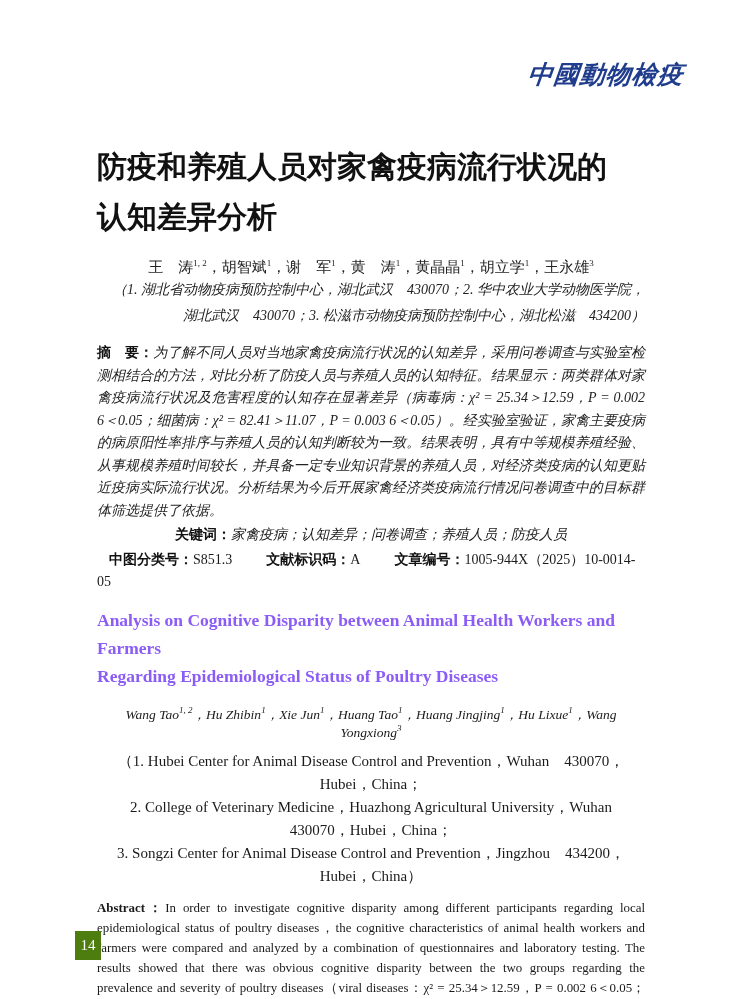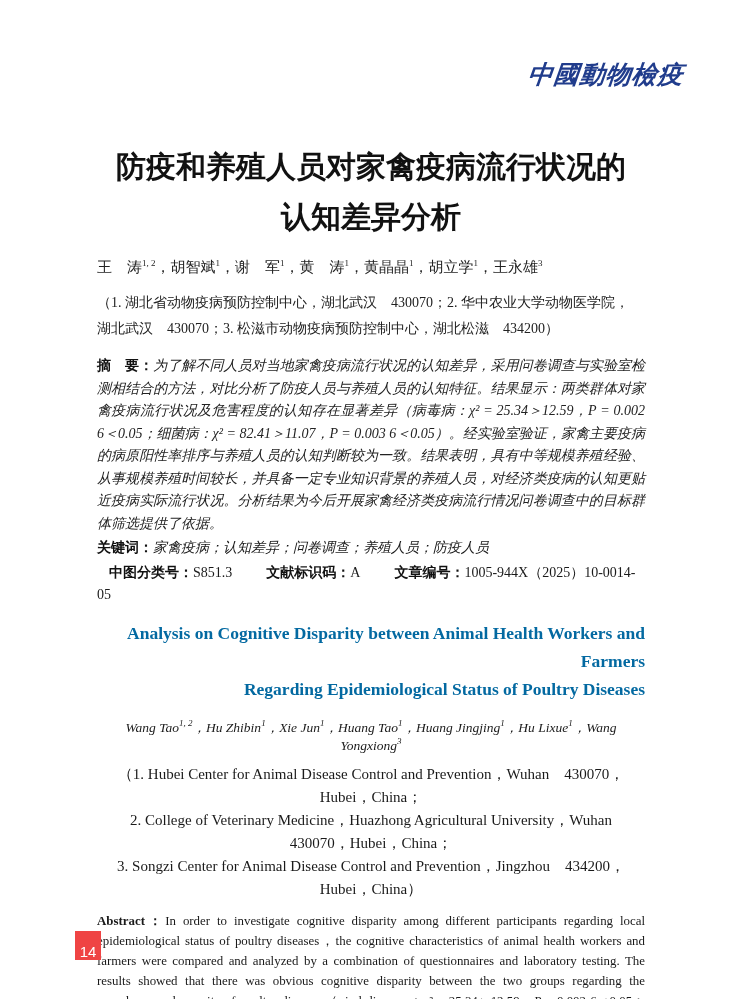--- a/index.html
+++ b/index.html
@@ -6,21 +6,21 @@
   html,body { background:#888; }
   .page {
     position:relative;
     width:742px; height:999px;
     margin:0 auto;
     background:#ffffff;
     font-family:"Liberation Serif","DejaVu Serif",serif;
     color:#1a1a1a;
     overflow:hidden;
   }
-  .kai  { font-style:italic; }
+  .kai  { font-style:italic;text-align:center; }
 
   
   .category-badge {
     position:absolute; left:78px; top:52px;
     width:130px; height:43px;
     background:#2E7F98; color:#ffffff;
     font-family:"DejaVu Sans","Liberation Sans",sans-serif;
     font-weight:bold; font-size:20px;
     letter-spacing:11px; text-indent:11px;
     display:flex; align-items:center; justify-content:center;
@@ -34,62 +34,62 @@
     transform:skewX(-6deg);
   }
 
   
   .content {
     position:absolute; left:97px; top:142px; width:548px;
   }
   .cn-title {
     font-family:"DejaVu Sans","Liberation Sans",sans-serif;
     font-weight:bold; font-size:30px; line-height:50px;
-    text-align:center; color:#111;
+    color:#111;
   }
   .cn-authors {
-    margin-top:16px; 
+    margin-top:16px; text-align:center;
     font-size:15px; color:#222;
   }
   .cn-authors sup, .en-authors sup { font-size:9px; }
   .cn-affiliation {
-    margin-top:13px; text-align:left;
-    font-size:14px; line-height:26px; color:#222;
+    text-align:right;
+    font-size:14px; line-height:26px; font-style:italic; color:#222;
   }
   .cn-abstract {
     margin-top:12px; text-align:justify;
     font-size:14px; line-height:22.5px; color:#222;
   }
   .label-cn {
     font-family:"DejaVu Sans","Liberation Sans",sans-serif;
     font-weight:bold; font-style:normal; color:#111;
   }
   .cn-keywords { margin-top:1px; font-size:14px; line-height:22.5px; }
   .cn-meta { margin-top:1px; font-size:14px; line-height:22.5px; }
   .cn-meta .group { margin-right:22px;padding-left:12px; }
   .doi-line { margin-top:1px; font-size:14px; line-height:22.5px; }
 
   .en-title {
-    margin-top:12px; text-align:right;
-    font-weight:bold; font-size:17.5px; line-height:28px; color:#0369a1;
+    margin-top:12px; text-align:left;
+    font-weight:bold; font-size:17.5px; line-height:28px; color:#8b5cf6;
   }
   .en-authors { margin-top:15px; text-align:center; font-size:13.5px;font-style:italic; }
   .en-affiliation { margin-top:9px; text-align:center; font-size:15px; line-height:23px; }
   .en-abstract {
     margin-top:10px; text-align:justify;
     font-size:12.9px; line-height:20px; color:#1a1a1a;
   }
   .label-en { font-weight:bold; }
 
   .page-number-badge {
     position:absolute; left:75px; top:931px;
     width:26px; height:29px;
-    background:#ef4444; color:#ffffff;
-    display:flex; align-items:flex-end; justify-content:center;
-    font-size:15px; font-family:Liberation Sans, sans-serif;
+    background:#4d7c0f; color:#ffffff;
+    display:flex; align-items:center; justify-content:center;
+    font-size:15px; font-family:Liberation Serif, serif;
   }
 </style>
 </head>
 <body>
 
 <div class="page">
 
 
   <div class="journal-logo">
     <span>中國動物檢疫</span>

